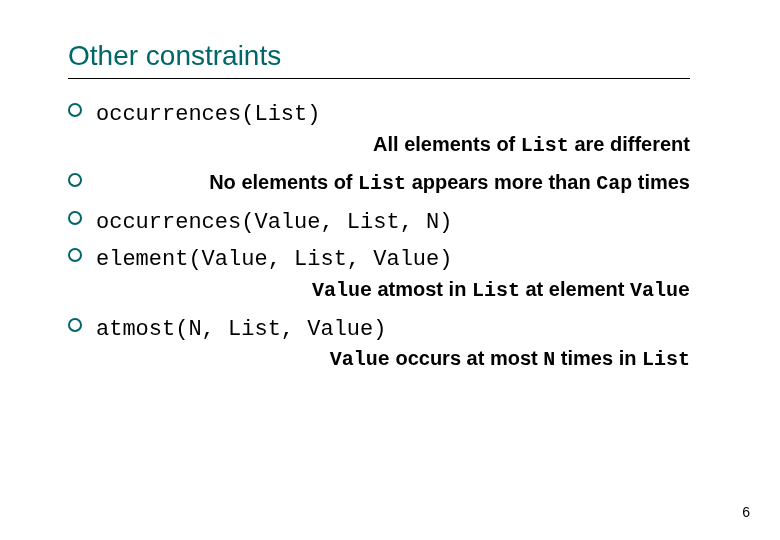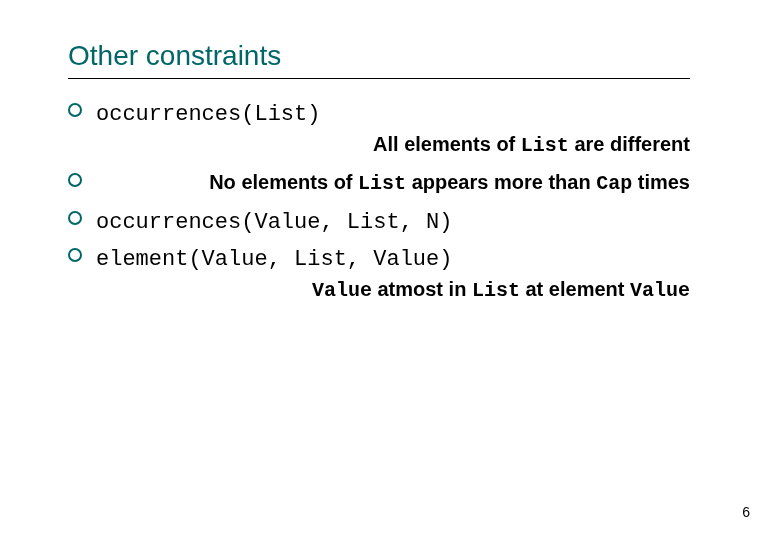--- a/index.html
+++ b/index.html
@@ -105,17 +105,24 @@
     </li>
 
     <li class="item">
       <span class="bullet"></span>
       <span class="code">element(Value, List, Value)</span>
     </li>
     <div class="sub">
       <span class="mono">Value</span><span> atmost in </span><span class="mono">List</span><span> at element </span><span class="mono">Value</span>
     </div>
 
+    <li class="item">
+      <span class="bullet"></span>
+      <span class="code">atmost(N, List, Value)</span>
+    </li>
+    <div class="sub">
+      <span class="mono">Value</span><span> occurs at most </span><span class="mono">N</span><span> times in </span><span class="mono">List</span>
+    </div>
 
   </ul>
 
   <div class="page-num">6</div>
 </div>
 
 </body></html>

